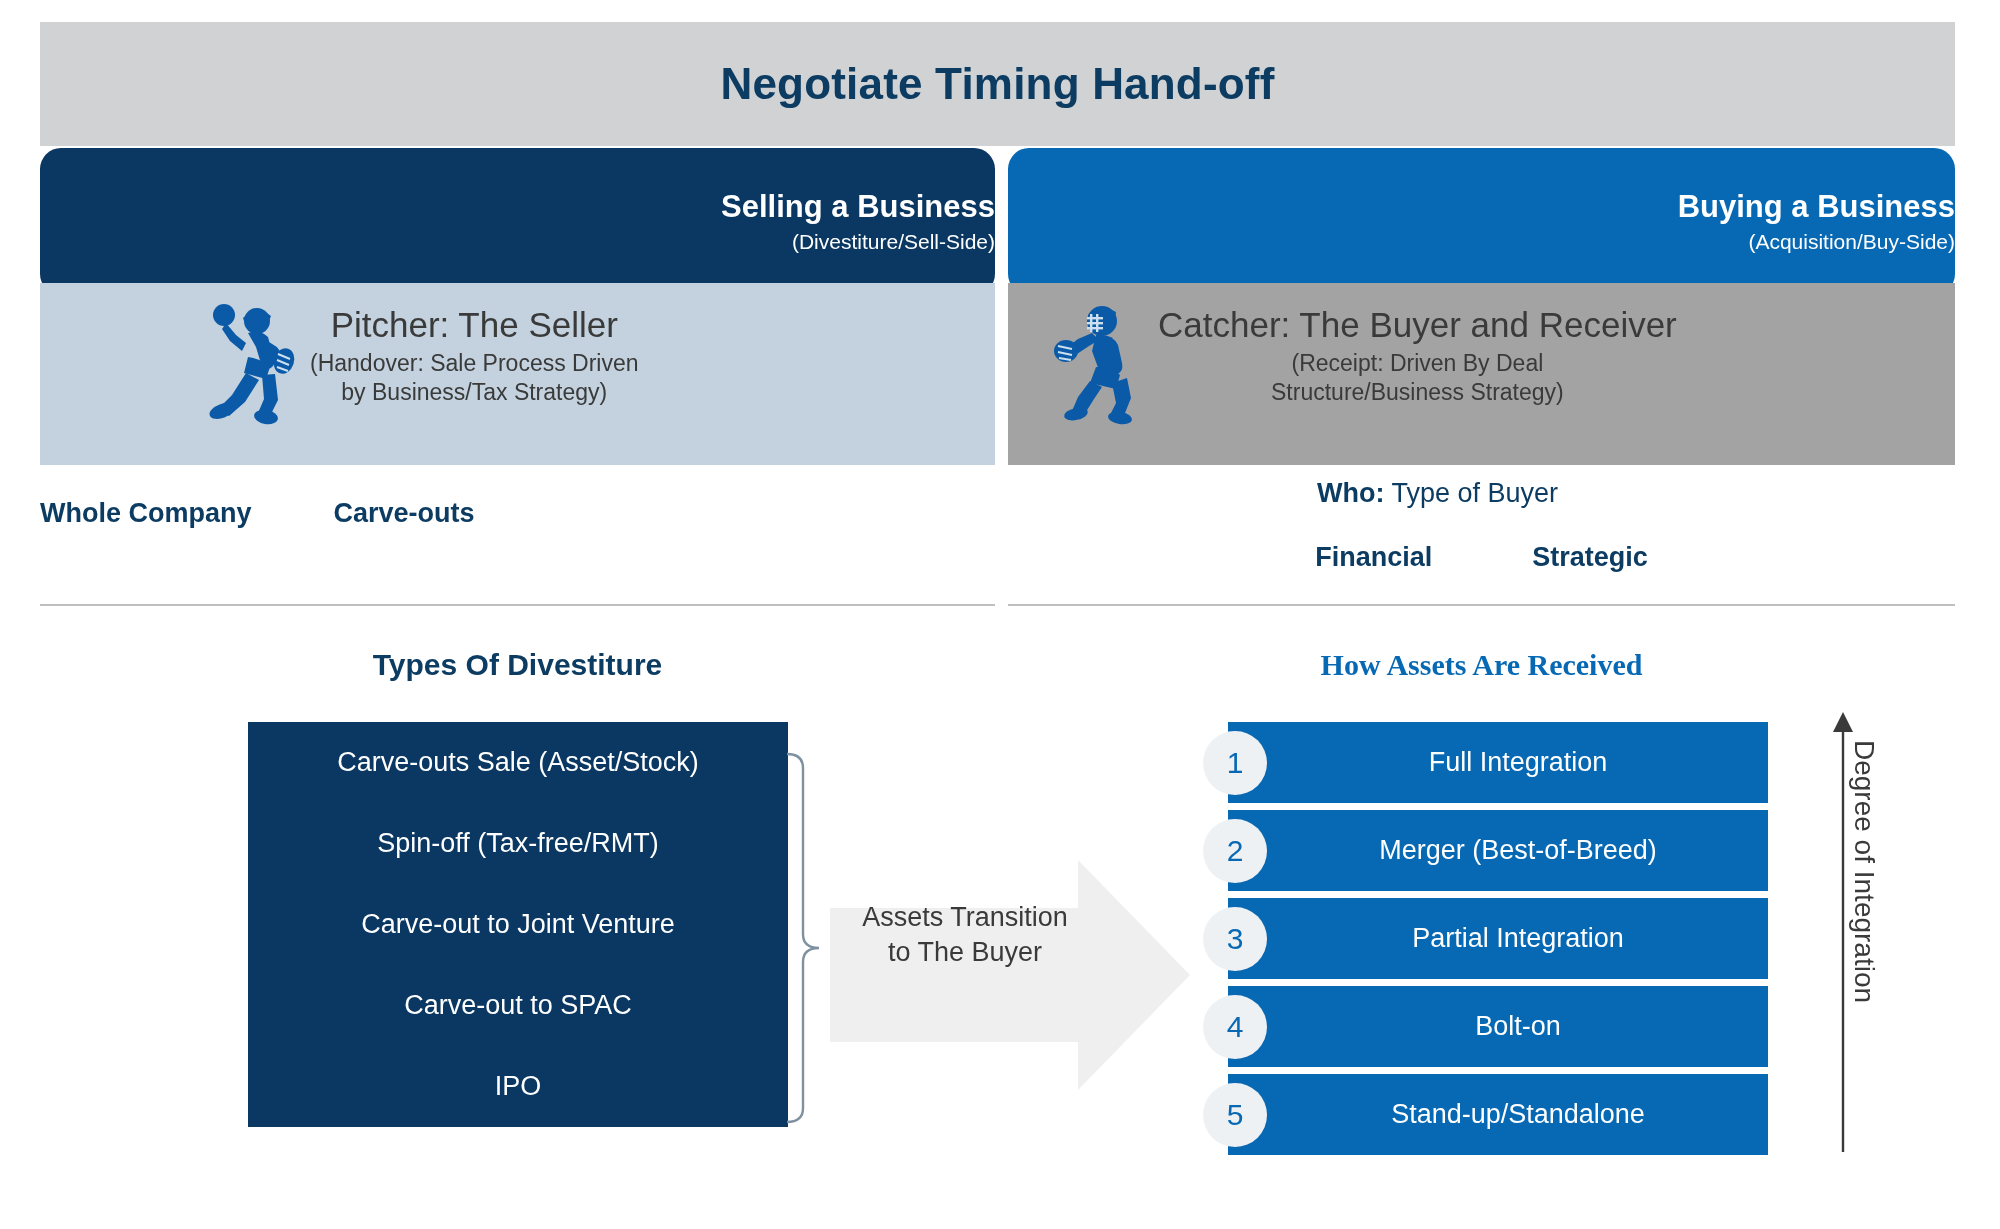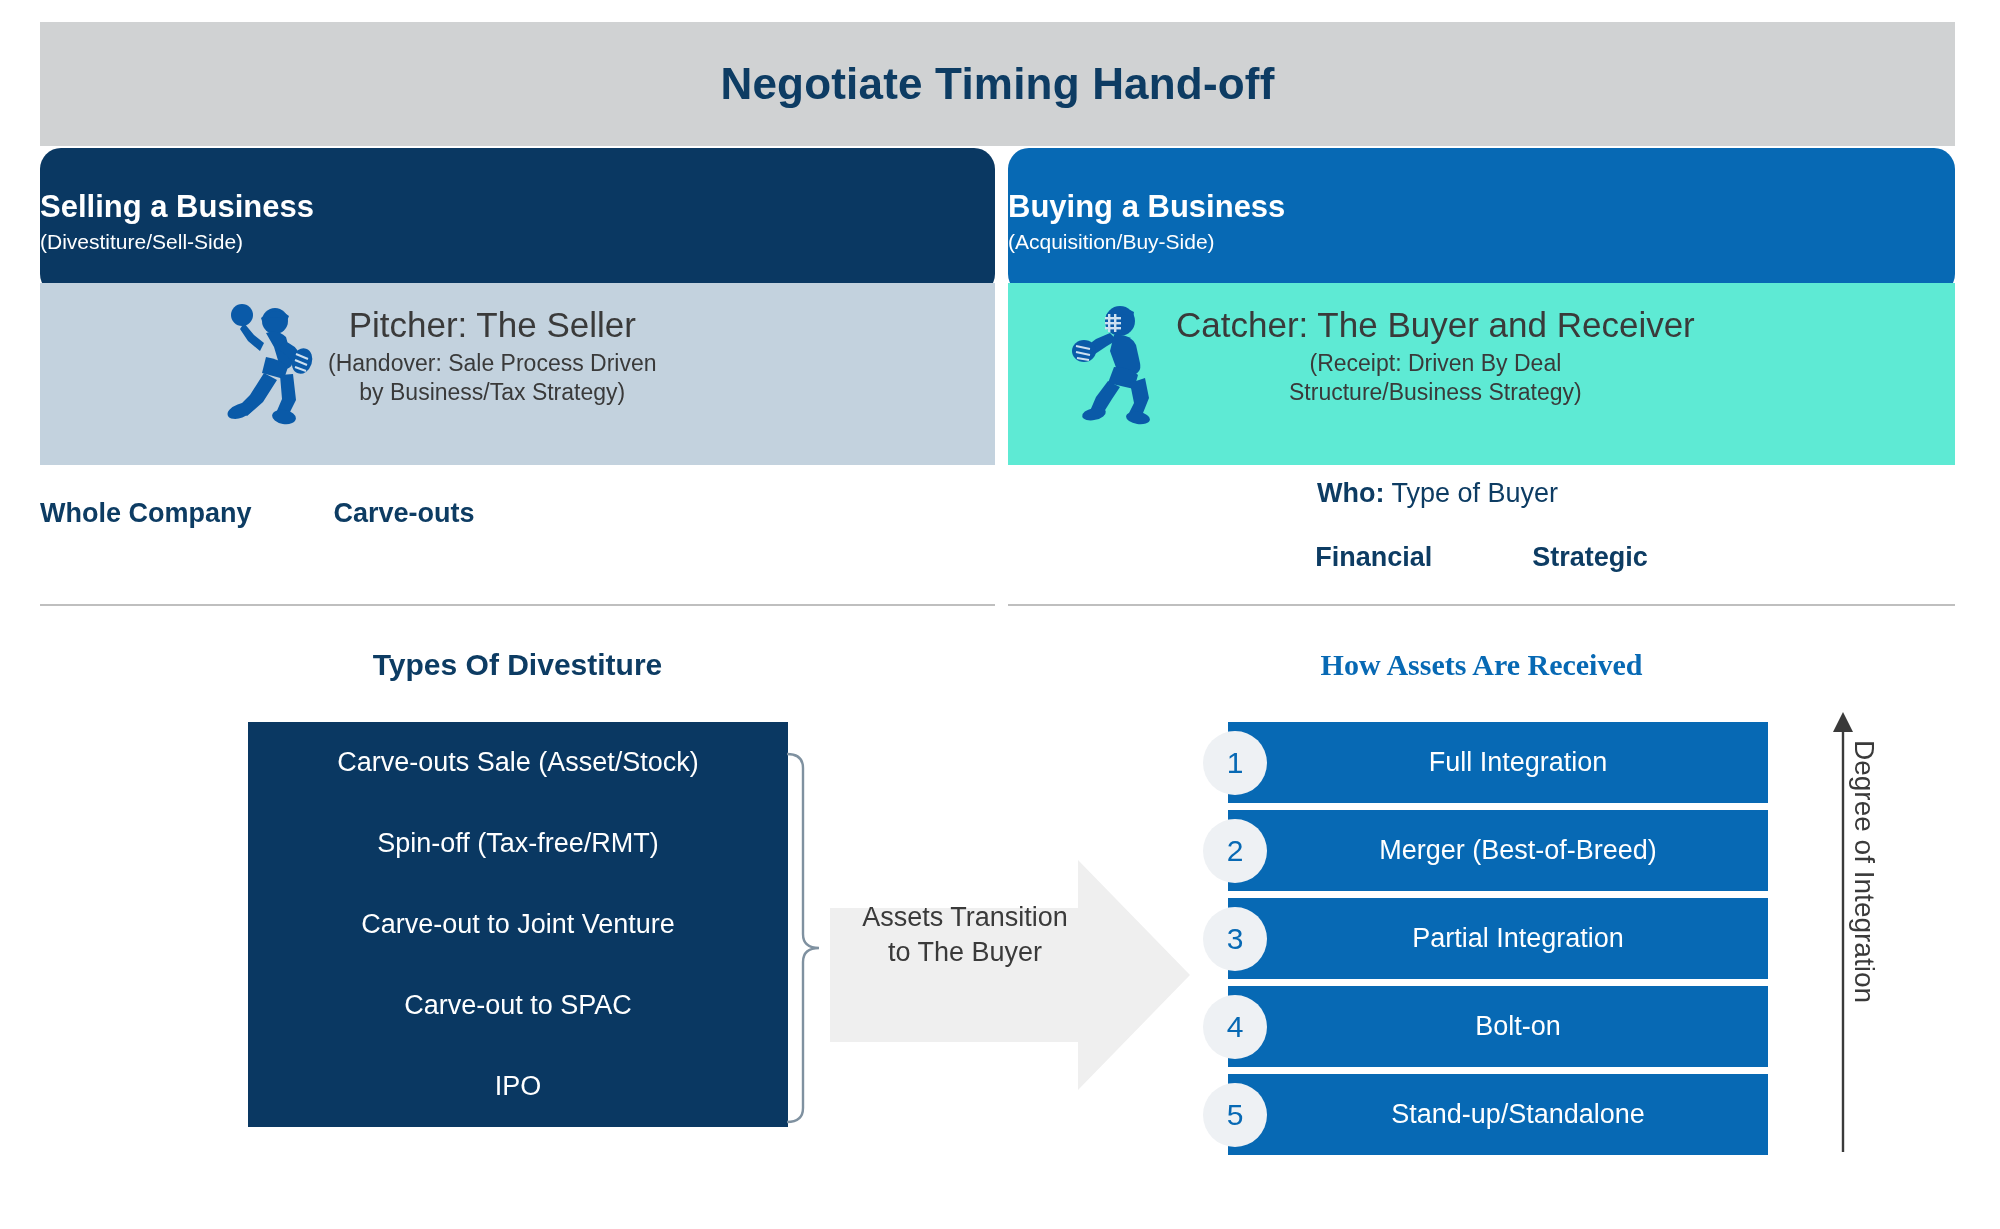--- a/index.html
+++ b/index.html
@@ -38,21 +38,21 @@
     letter-spacing: 0.2px;
   }
 
   
   .panel-head {
     position: absolute;
     top: 148px;
     height: 147px;
     display: flex;
     flex-direction: column;
-    align-items: flex-start;
+    align-items: flex-end;
     justify-content: center;
     color: #ffffff;
     border-radius: 21px;
   }
   .panel-head.left  { left: 40px;   width: 955px;  background: #0a3862; }
   .panel-head.right { left: 1008px; width: 947px;  background: #0769b4; }
   .panel-head .head-title {
     font-size: 31px;
     font-weight: bold;
     line-height: 1.1;
@@ -66,24 +66,23 @@
 
   
   .panel-role {
     position: absolute;
     top: 283px;
     height: 182px;
     display: flex;
     align-items: flex-start;
     padding-top: 14px;
     box-sizing: border-box;
-    padding-left: 18px;
   }
   .panel-role.left  { left: 40px;   width: 955px; background: #c3d2de; }
-  .panel-role.right { left: 1008px; width: 947px; background: #5eead4; }
+  .panel-role.right { left: 1008px; width: 947px; background: #a3a3a3; }
   .role-icon {
     width: 100px;
     height: 130px;
     flex: 0 0 auto;
     display: flex;
     align-items: center;
     justify-content: center;
   }
   .panel-role.left  .role-icon { margin-left: 160px; }
   .panel-role.right .role-icon { margin-left: 40px; }

